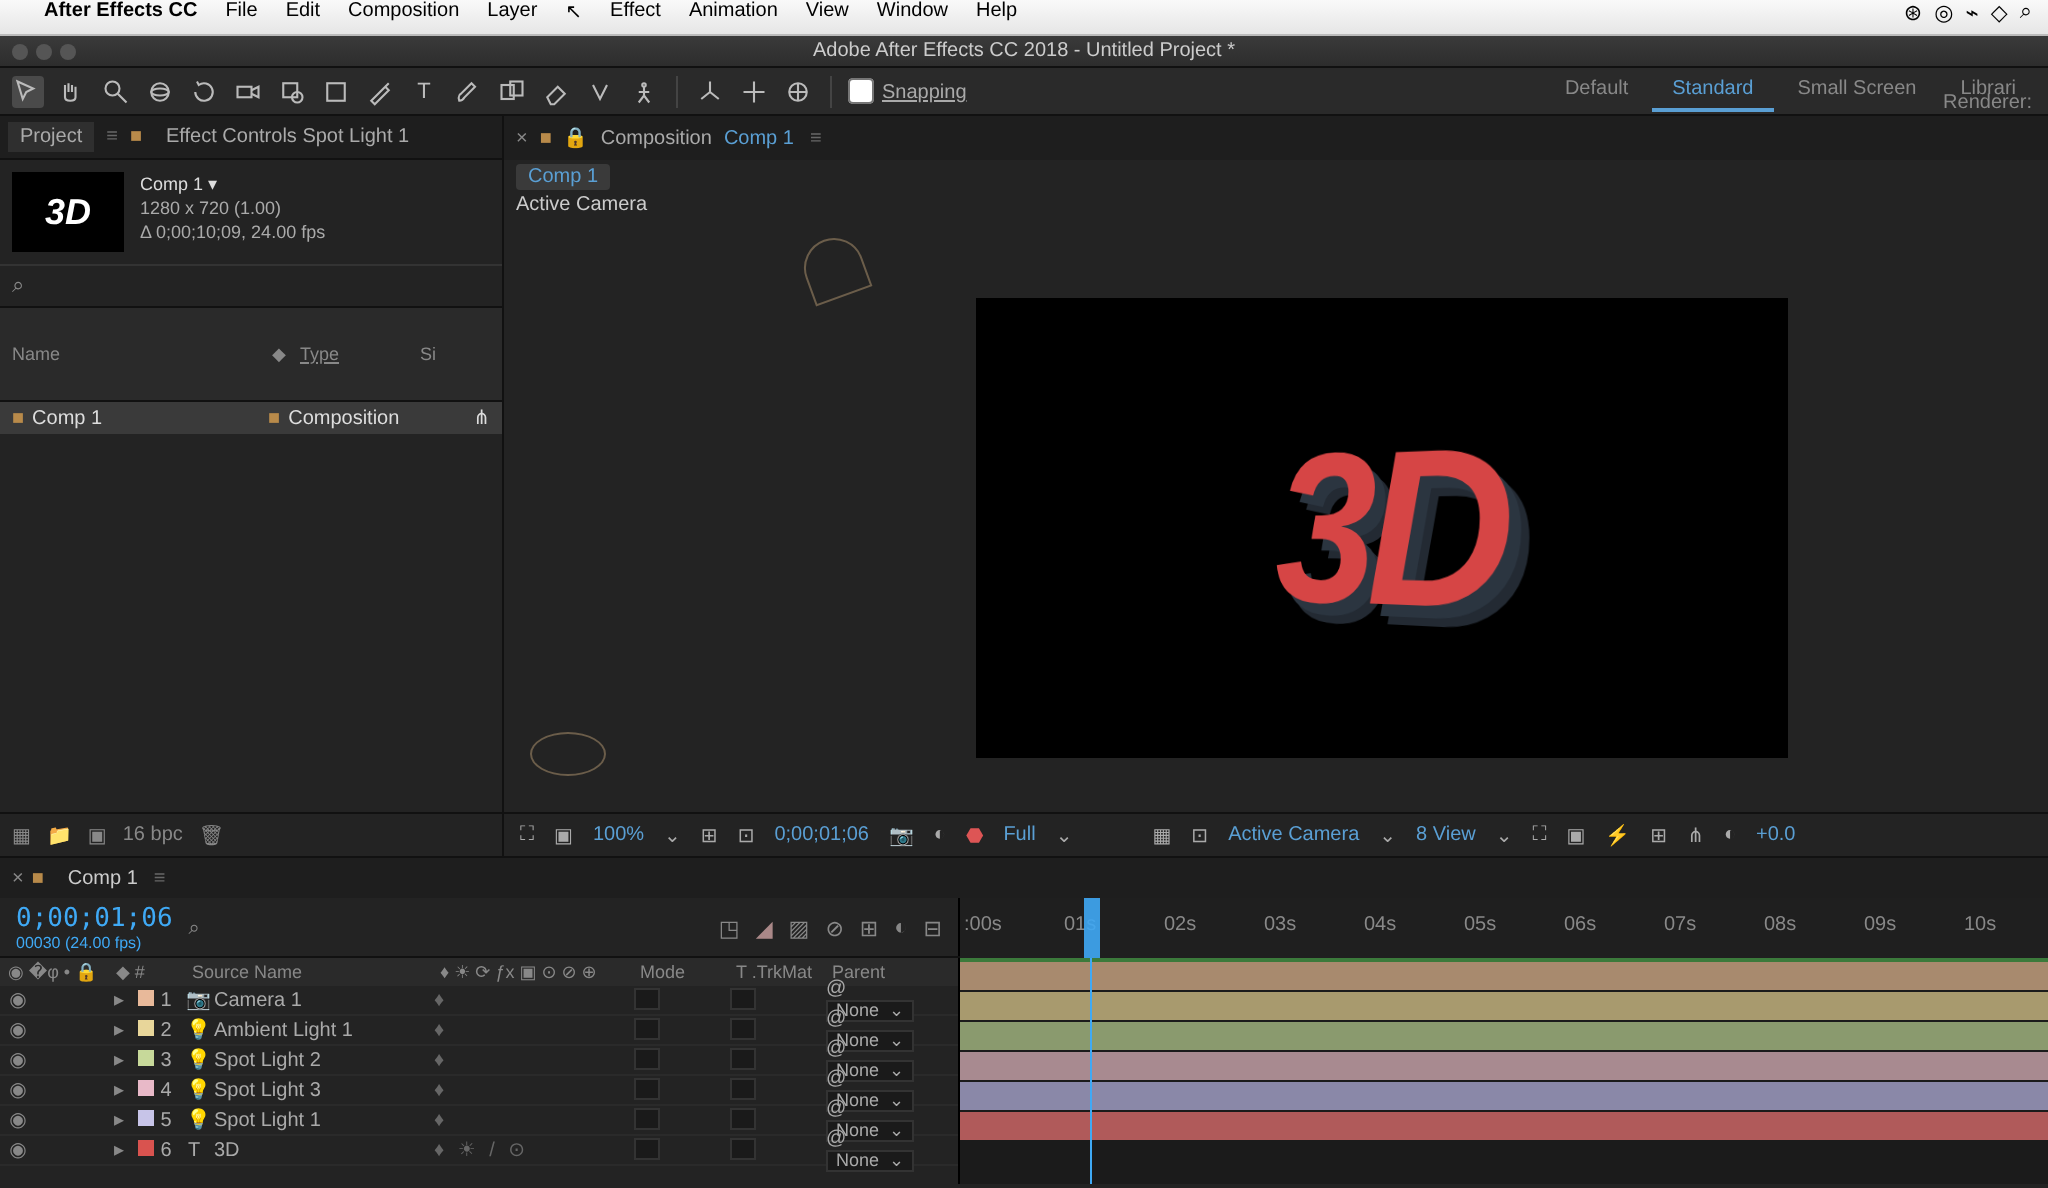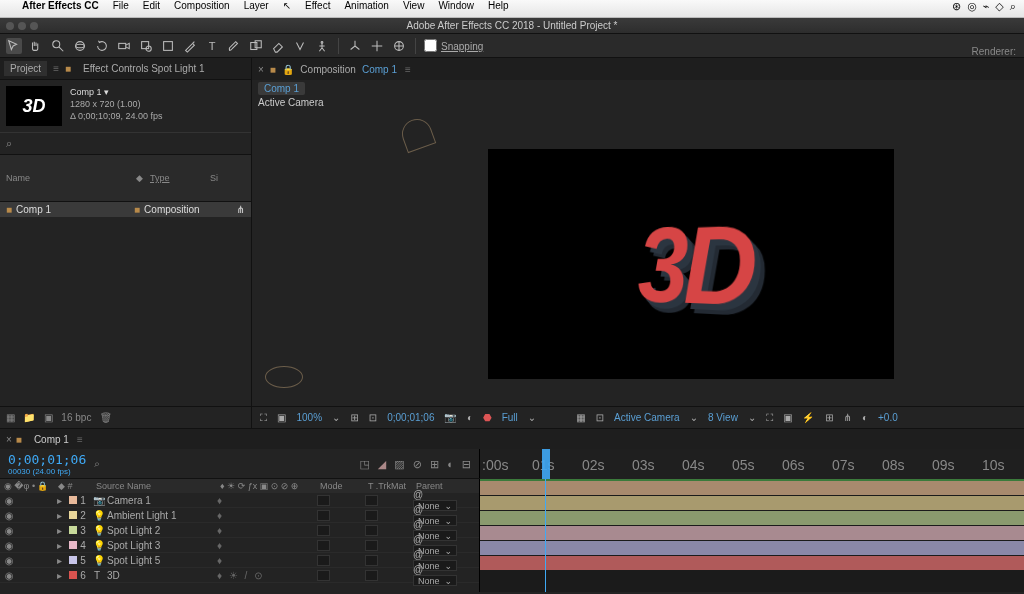--- a/index.html
+++ b/index.html
@@ -53,21 +53,21 @@
 .timeline-panel { height:164px; background:#232323; border-top:1px solid #111; display:flex; flex-direction:column; }
 .tl-tabs { height:20px; background:#1e1e1e; display:flex; align-items:center; padding:0 6px; }
 .tl-tab { padding:2px 8px; color:#ccc; }
 .tl-hdr { height:30px; display:flex; border-bottom:1px solid #111; }
 .tl-left { width:480px; border-right:1px solid #000; }
 .tl-time-row { height:30px; display:flex; align-items:center; padding:0 8px; gap:8px; }
 .tl-timecode { color:#3fa9f5; font-size:13px; font-family:monospace; }
 .tl-fps { color:#3fa9f5; font-size:8px; }
 .tl-icons { display:flex; gap:8px; color:#888; margin-left:auto; font-size:11px; }
 .tl-ruler { flex:1; position:relative; background:#1f1f1f; height:30px; }
-.tl-ruler .tick { position:absolute; top:8px; font-size:14px; color:#888; }
+.tl-ruler .tick { position:absolute; top:8px; font-size:10px; color:#888; }
 .tl-ruler .playhead { position:absolute; top:0; width:8px; height:30px; background:#3fa9f5; opacity:.9;}
 .tl-body { flex:1; display:flex; }
 .tl-layers-hdr { display:flex; font-size:9px; color:#888; background:#2a2a2a; padding:1px 0; }
 .tl-layers-hdr > div { padding:1px 4px; }
 .tl-layer-row { display:flex; align-items:center; height:15px; font-size:10px; border-bottom:1px solid #2a2a2a; }
 .tl-layer-row > div { padding:0 3px; }
 .tl-c-eye { width:18px; text-align:center; color:#888; }
 .tl-c-solo { width:12px; }
 .tl-c-lock { width:12px; }
 .tl-c-arrow { width:12px; color:#888; }
@@ -214,20 +214,26 @@
       <svg viewBox="0 0 16 16">
         <circle cx="8" cy="8" r="5"></circle>
         <path d="M8 3v10M3 8h10"></path>
       </svg>
     </div>
   <div class="sep"></div>
   <label style="display:flex;align-items:flex-end;gap:4px;text-decoration:underline;">
     <input type="checkbox" style="">
     <span>Snapping</span>
   </label>
+  <div class="workspace-tabs">
+    <div class="ws">Default</div>
+    <div class="ws active">Standard</div>
+    <div class="ws">Small Screen</div>
+    <div class="ws">Librari</div>
+  </div>
 </div>
 
 <div class="main">
   <div class="project-panel">
     <div class="panel-tab-row">
       <span class="panel-tab active">Project</span>
       <span style="color:#666">≡</span>
       <span style="color:#b88a4a;">■</span>
       <span class="panel-tab">Effect Controls Spot Light 1</span>
     </div>
@@ -429,21 +435,21 @@
           </div>
           <div class="tl-layer-row">
             <div class="tl-c-eye">◉</div>
             <div class="tl-c-solo"></div>
             <div class="tl-c-lock"></div>
             <div style="width:12px;"></div>
             <div class="tl-c-arrow">▸</div>
             <div class="tl-c-swatch"><span class="swatch" style="background:#c7c4e8;"></span></div>
             <div class="tl-c-num">5</div>
             <div class="tl-c-icon">💡</div>
-            <div class="tl-c-name">Spot Light 5</div>
+            <div class="tl-c-name">Spot Light 1</div>
             <div class="tl-c-switches">♦</div>
             <div class="tl-c-mode"><span class="dd">&nbsp;</span></div>
             <div class="tl-c-trk"><span class="dd">&nbsp;</span></div>
             <div class="tl-c-parent"><span>@</span> <span class="dd">None &nbsp;⌄</span></div>
           </div>
           <div class="tl-layer-row">
             <div class="tl-c-eye">◉</div>
             <div class="tl-c-solo"></div>
             <div class="tl-c-lock"></div>
             <div style="width:12px;"></div>

